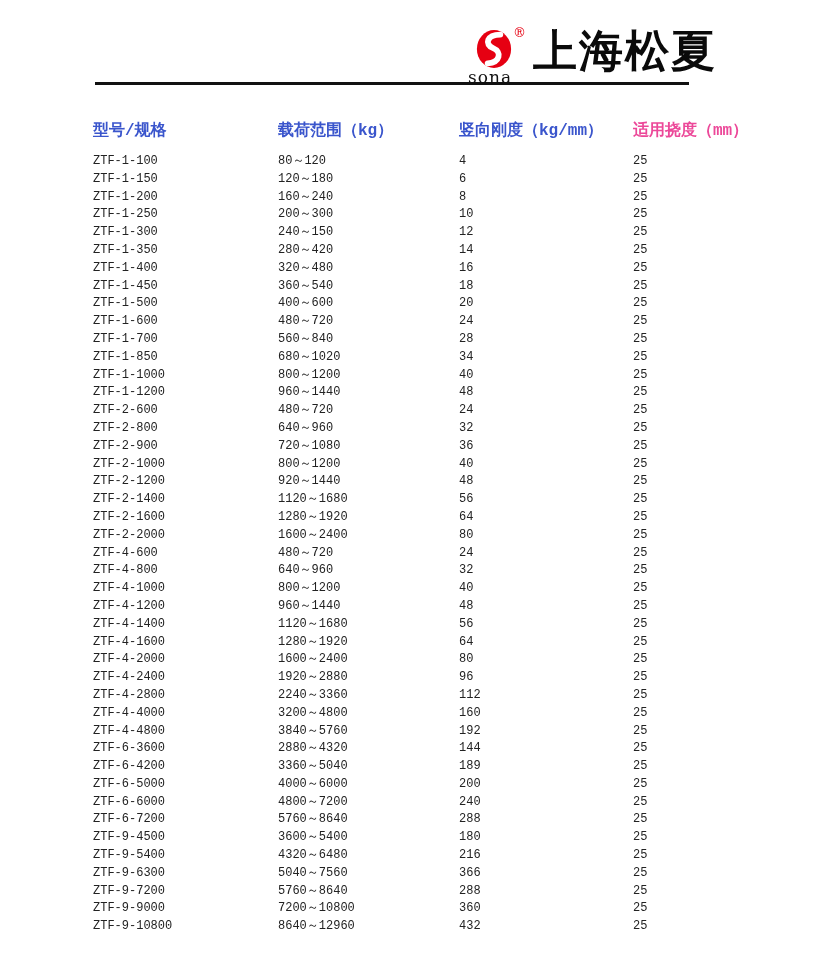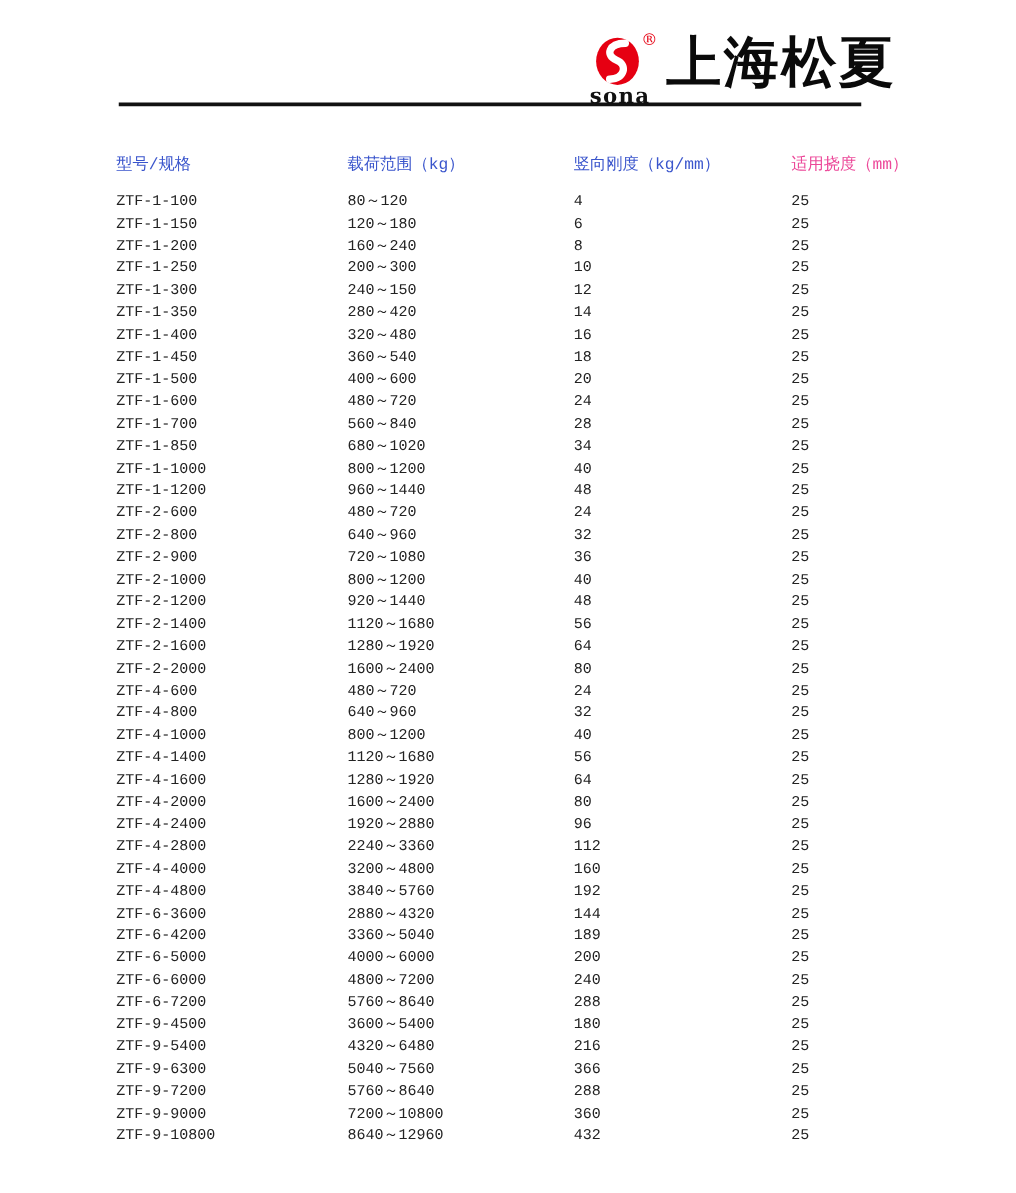--- a/index.html
+++ b/index.html
@@ -39,23 +39,23 @@
     top: 0px;
     font-size: 13px;
     color: #e60012;
     font-family: "DejaVu Serif", serif;
   }
   .brand {
     position: absolute;
     left: 0px;
     top: 42px;
     width: 56px;
-    text-align: center;
+    text-align: left;
     font-family: "DejaVu Serif", "Liberation Serif", serif;
-    font-weight: bold;
+    font-weight: normal;
     font-size: 17px;
     letter-spacing: 1px;
     color: #111111;
   }
   .company {
     margin-left: 3px;
     margin-top: 4px;
     font-family: "Liberation Sans", "DejaVu Sans", sans-serif;
     font-weight: 900;
     font-size: 44px;
@@ -81,22 +81,22 @@
     width: 700px;
     border-collapse: collapse;
     table-layout: fixed;
   }
   .spec-table col.c1 { width: 185px; }
   .spec-table col.c2 { width: 181px; }
   .spec-table col.c3 { width: 174px; }
   .spec-table col.c4 { width: 160px; }
   .spec-table th {
     text-align: left;
-    font-weight: normal;
-    font-size: 13px;
+    font-weight: bold;
+    font-size: 16px;
     height: 29px;
     vertical-align: top;
     line-height: 15px;
     white-space: nowrap;
     font-family: "Liberation Mono", "DejaVu Sans Mono", monospace;
   }
   .spec-table td {
     font-size: 12px;
     height: 17.8px;
     line-height: 17.8px;
@@ -284,20 +284,26 @@
           <td>32</td>
           <td>25</td>
         </tr>
         <tr>
           <td>ZTF-4-1000</td>
           <td>800～1200</td>
           <td>40</td>
           <td>25</td>
         </tr>
         <tr>
+          <td>ZTF-4-1200</td>
+          <td>960～1440</td>
+          <td>48</td>
+          <td>25</td>
+        </tr>
+        <tr>
           <td>ZTF-4-1400</td>
           <td>1120～1680</td>
           <td>56</td>
           <td>25</td>
         </tr>
         <tr>
           <td>ZTF-4-1600</td>
           <td>1280～1920</td>
           <td>64</td>
           <td>25</td>

